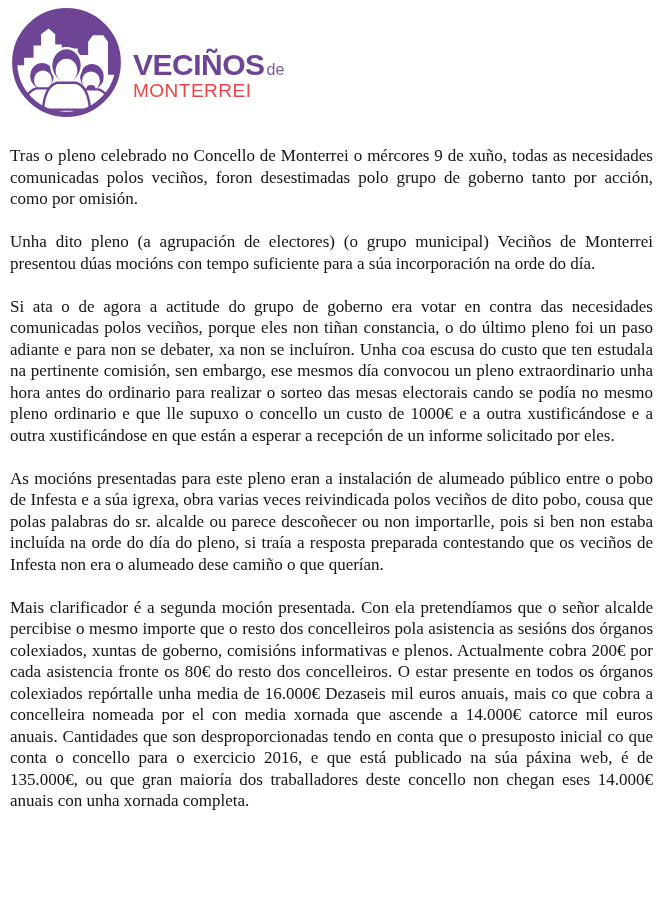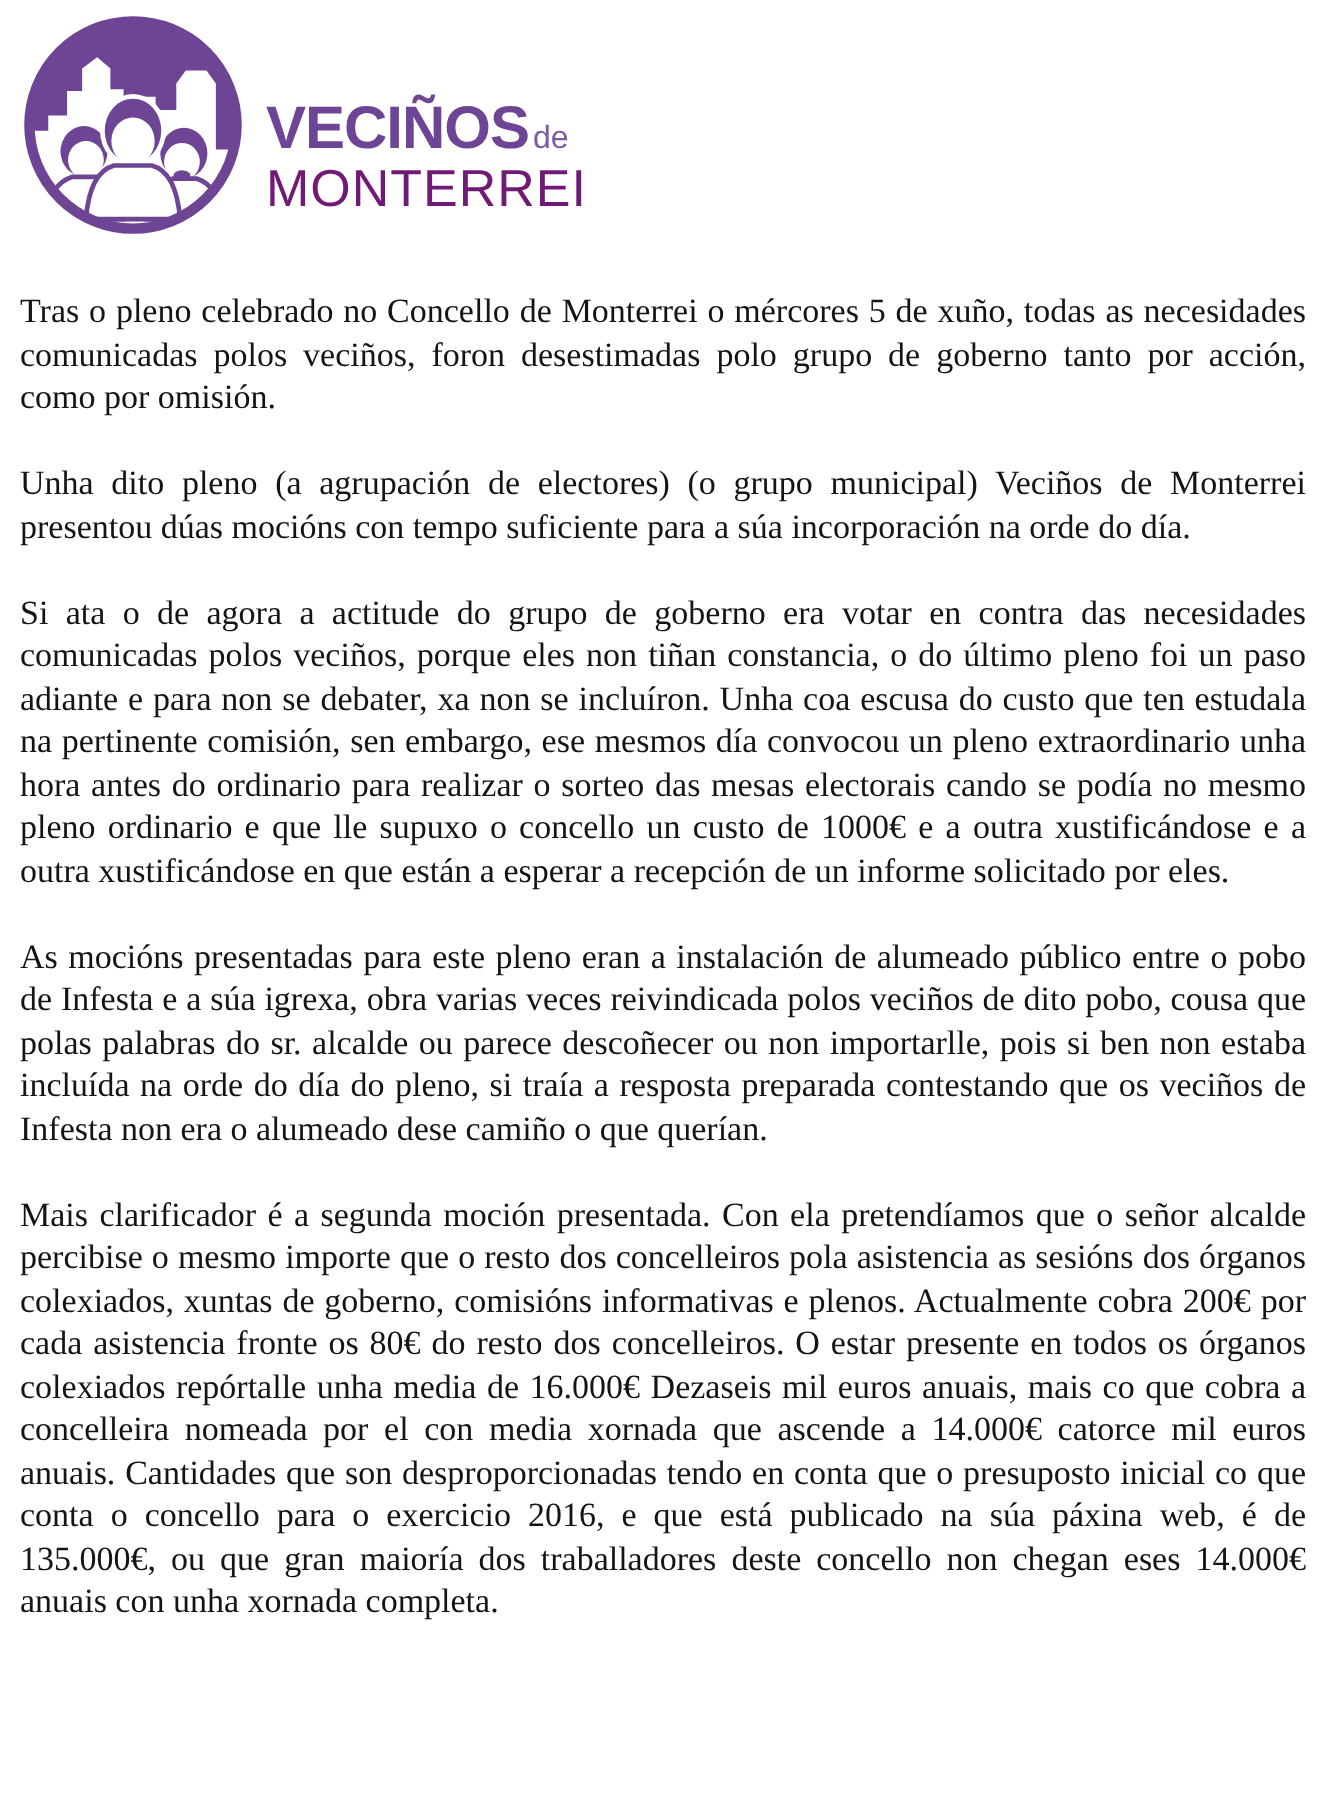--- a/index.html
+++ b/index.html
@@ -45,24 +45,24 @@
     color: #6e4495;
   }
   .wordmark .wm-de {
     font-size: 16px;
     font-weight: 400;
     letter-spacing: 0;
     color: #7d5aa4;
     margin-left: 2px;
   }
   .wordmark .wm-bottom {
-    font-size: 26px;
+    font-size: 19px;
     font-weight: 400;
     letter-spacing: 0.5px;
-    color: #701a75;
+    color: #ef4444;
     margin-top: 1px;
   }
   
   .article {
     margin-top: 25px;
     font-size: 17px;
     line-height: 21.5px;
     text-align: justify;
   }
   .article p {
@@ -117,20 +117,20 @@
     </span>
     <div class="wordmark">
       <div class="wm-line1">
         <span class="wm-top">VECIÑOS</span><span class="wm-de">de</span>
       </div>
       <div class="wm-bottom">MONTERREI</div>
     </div>
   </header>
 
   <article class="article">
-    <p>Tras o pleno celebrado no Concello de Monterrei o mércores 5 de xuño, todas as necesidades comunicadas polos veciños, foron desestimadas polo grupo de goberno tanto por acción, como por omisión.</p>
+    <p>Tras o pleno celebrado no Concello de Monterrei o mércores 9 de xuño, todas as necesidades comunicadas polos veciños, foron desestimadas polo grupo de goberno tanto por acción, como por omisión.</p>
     <p>Unha dito pleno (a agrupación de electores) (o grupo municipal) Veciños de Monterrei presentou dúas mocións con tempo suficiente para a súa incorporación na orde do día.</p>
     <p>Si ata o de agora a actitude do grupo de goberno era votar en contra das necesidades comunicadas polos veciños, porque eles non tiñan constancia, o do último pleno foi un paso adiante e para non se debater, xa non se incluíron. Unha coa escusa do custo que ten estudala na pertinente comisión, sen embargo, ese mesmos día convocou un pleno extraordinario unha hora antes do ordinario para realizar o sorteo das mesas electorais cando se podía no mesmo pleno ordinario e que lle supuxo o concello un custo de 1000€ e a outra xustificándose e a outra xustificándose en que están a esperar a recepción de un informe solicitado por eles.</p>
     <p>As mocións presentadas para este pleno eran a instalación de alumeado público entre o pobo de Infesta e a súa igrexa, obra varias veces reivindicada polos veciños de dito pobo, cousa que polas palabras do sr. alcalde ou parece descoñecer ou non importarlle, pois si ben non estaba incluída na orde do día do pleno, si traía a resposta preparada contestando que os veciños de Infesta non era o alumeado dese camiño o que querían.</p>
     <p>Mais clarificador é a segunda moción presentada. Con ela pretendíamos que o señor alcalde percibise o mesmo importe que o resto dos concelleiros pola asistencia as sesións dos órganos colexiados, xuntas de goberno, comisións informativas e plenos. Actualmente cobra 200€ por cada asistencia fronte os 80€ do resto dos concelleiros. O estar presente en todos os órganos colexiados repórtalle unha media de 16.000€ Dezaseis mil euros anuais, mais co que cobra a concelleira nomeada por el con media xornada que ascende a 14.000€ catorce mil euros anuais. Cantidades que son desproporcionadas tendo en conta que o presuposto inicial co que conta o concello para o exercicio 2016, e que está publicado na súa páxina web, é de 135.000€, ou que gran maioría dos traballadores deste concello non chegan eses 14.000€ anuais con unha xornada completa.</p>
   </article>
 
 </div>
 
 </body></html>

